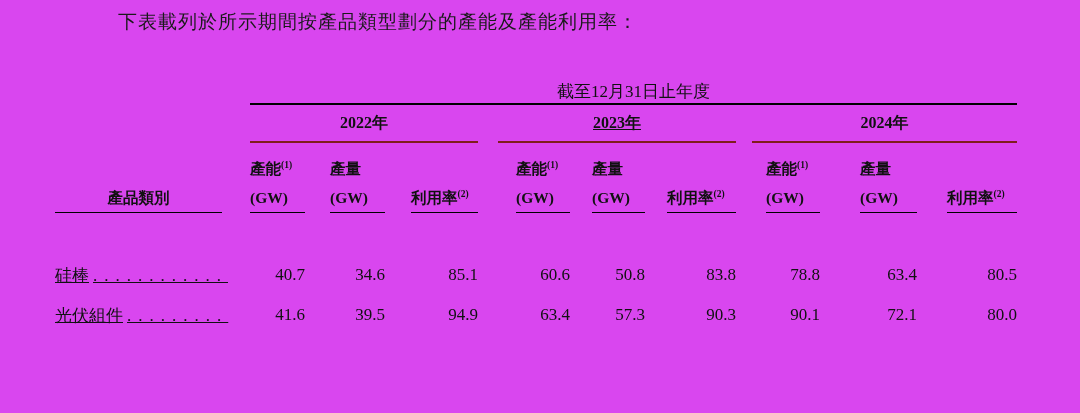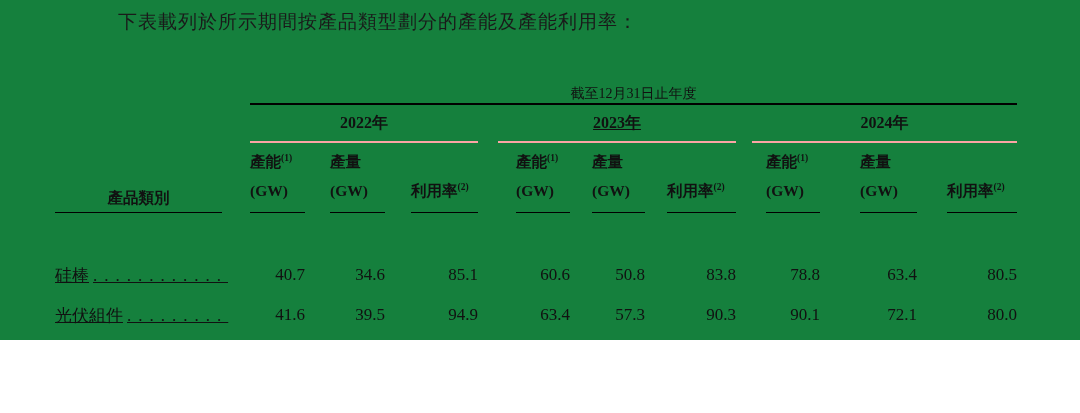--- a/index.html
+++ b/index.html
@@ -5,23 +5,23 @@
   html, body {
     margin: 0;
     padding: 0;
     background: #ffffff;
     color: #111111;
     font-family: "Liberation Serif", "DejaVu Serif", serif;
   }
   .page {
     position: relative;
     width: 1080px;
-    height: 340px;
+    height: 413px;
     overflow: hidden;
-    background: #15803d;
+    background: #d946ef;
   }
   .title {
     margin: 0;
     padding: 8px 0 0 118px;
     font-size: 19px;
     line-height: 28px;
     letter-spacing: 1px;
     color: #1a1a1a;
   }
   table.cap-table {
@@ -34,43 +34,42 @@
   table.cap-table th, table.cap-table td {
     padding: 0;
     font-weight: normal;
     vertical-align: bottom;
   }
   
   tr.r-span { height: 38px; }
   th.span-h {
     text-align: center;
     font-weight: bold;
-    font-size: 14px;
+    font-size: 17px;
     padding-bottom: 7px;
     border-bottom: 2px solid #000;
   }
   
   tr.r-years { height: 38px; }
   .ywrap {
-    border-bottom: 2px solid #fca5a5;
+    border-bottom: 2px solid #7f1d1d;
     text-align: center;
     font-weight: bold;
     font-size: 16px;
     padding-bottom: 7px;
     padding-top: 8px;
   }
   
   tr.r-cols { height: 70px; }
   .hwrap {
     border-bottom: 1.5px solid #000;
     text-align: left;
     font-weight: bold;
     font-size: 15.5px;
     line-height: 29px;
-    padding-bottom: 7px;
     white-space: nowrap;
   }
   .rh-wrap {
     border-bottom: 1.5px solid #000;
     margin-right: 28px;
     font-weight: bold;
     font-size: 15.5px;
     line-height: 29px;
   }
   sup.note {

